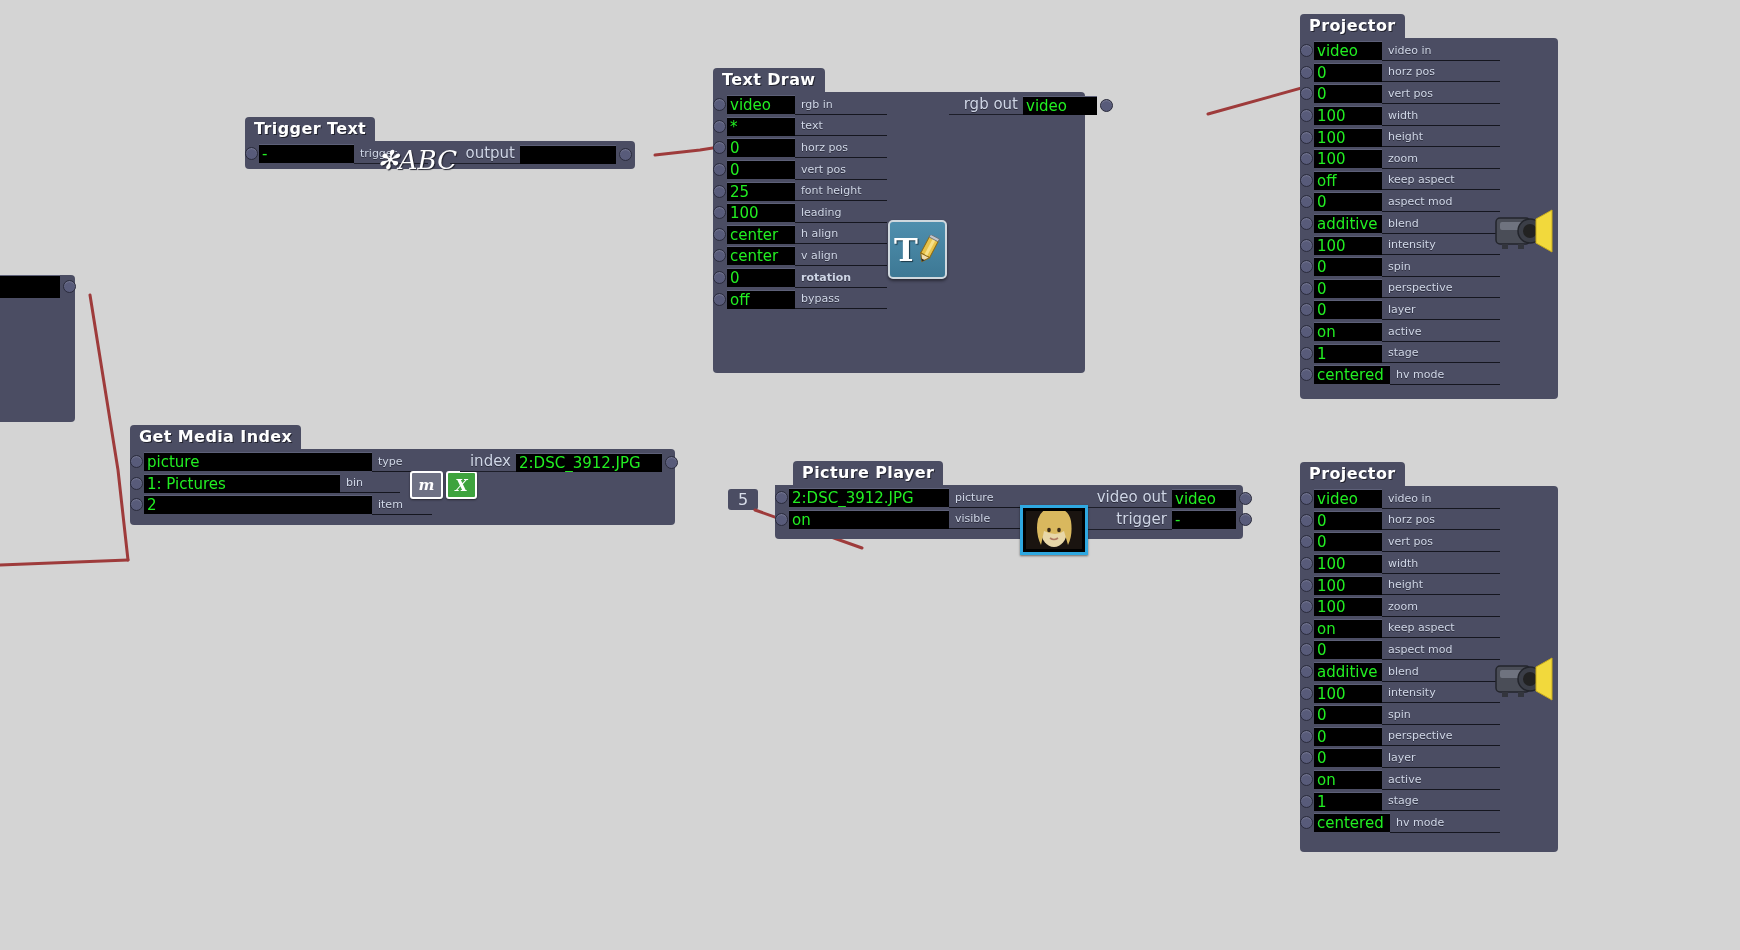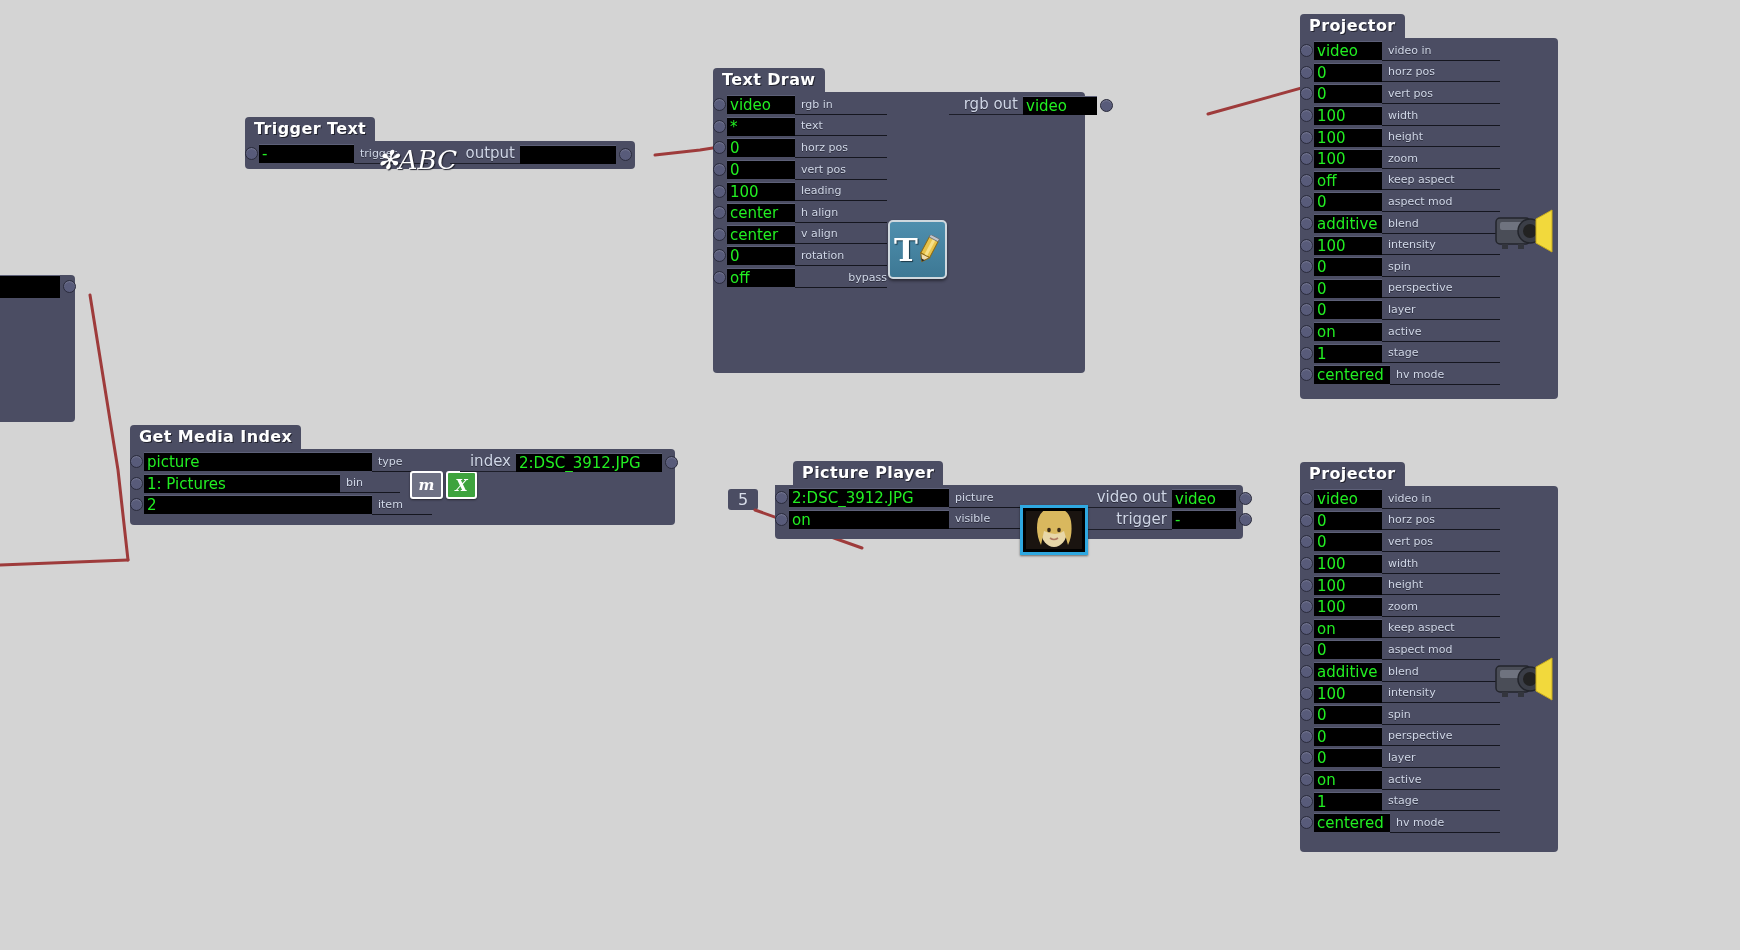--- a/index.html
+++ b/index.html
@@ -217,42 +217,47 @@
         <div class="field" style="width:68px;">0</div>
         <div class="plabel und" style="width:92px;">horz pos</div>
       </div>
       <div class="row">
         <div class="port lit"></div>
         <div class="field" style="width:68px;">0</div>
         <div class="plabel und" style="width:92px;">vert pos</div>
       </div>
       <div class="row">
         <div class="port lit"></div>
+        <div class="field" style="width:68px;">25</div>
+        <div class="plabel und" style="width:92px;">font height</div>
+      </div>
+      <div class="row">
+        <div class="port lit"></div>
         <div class="field" style="width:68px;">100</div>
         <div class="plabel und" style="width:92px;">leading</div>
       </div>
       <div class="row">
         <div class="port lit"></div>
         <div class="field" style="width:68px;">center</div>
         <div class="plabel und" style="width:92px;">h align</div>
       </div>
       <div class="row">
         <div class="port lit"></div>
         <div class="field" style="width:68px;">center</div>
         <div class="plabel und" style="width:92px;">v align</div>
       </div>
       <div class="row">
         <div class="port lit"></div>
         <div class="field" style="width:68px;">0</div>
-        <div class="plabel und" style="width:92px;">rotation</div>
+        <div class="plabel und" style="width:92px;font-weight:bold;">rotation</div>
       </div>
       <div class="row">
         <div class="port lit"></div>
         <div class="field" style="width:68px;">off</div>
-        <div class="plabel und" style="width:92px;text-align:right;">bypass</div>
+        <div class="plabel und" style="width:92px;">bypass</div>
       </div>
 
       <div class="icon-box icon-tdraw" style="left:175px;top:128px;">
         <span style="color:#ffffff;font-size:32px;font-weight:bold;font-family:'DejaVu Serif','Liberation Serif',serif;text-shadow:1px 1px 1px #1d3a49;">T</span>
         <svg width="26" height="30" viewBox="0 0 26 30" style="margin-left:-3px;">
           <g transform="rotate(28 13 15)">
             <rect x="8" y="2" width="10" height="19" fill="#e8c34a" stroke="#8d6a14" stroke-width="1"></rect>
             <rect x="12" y="2" width="3" height="19" fill="#f6e08a"></rect>
             <polygon points="8,21 18,21 13,28" fill="#f0dcae" stroke="#8d6a14" stroke-width="1"></polygon>
             <polygon points="11,25.5 15,25.5 13,28" fill="#2b2b2b"></polygon>

